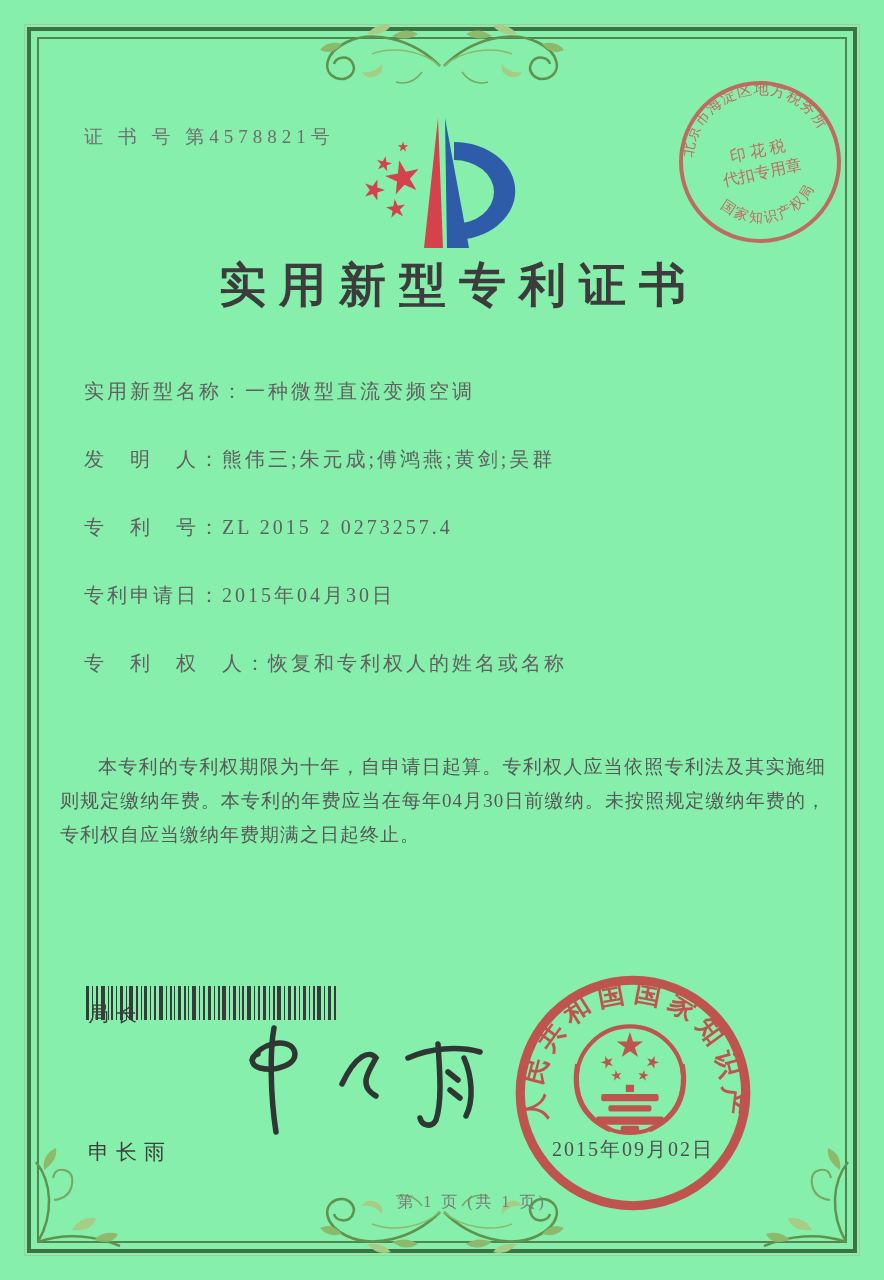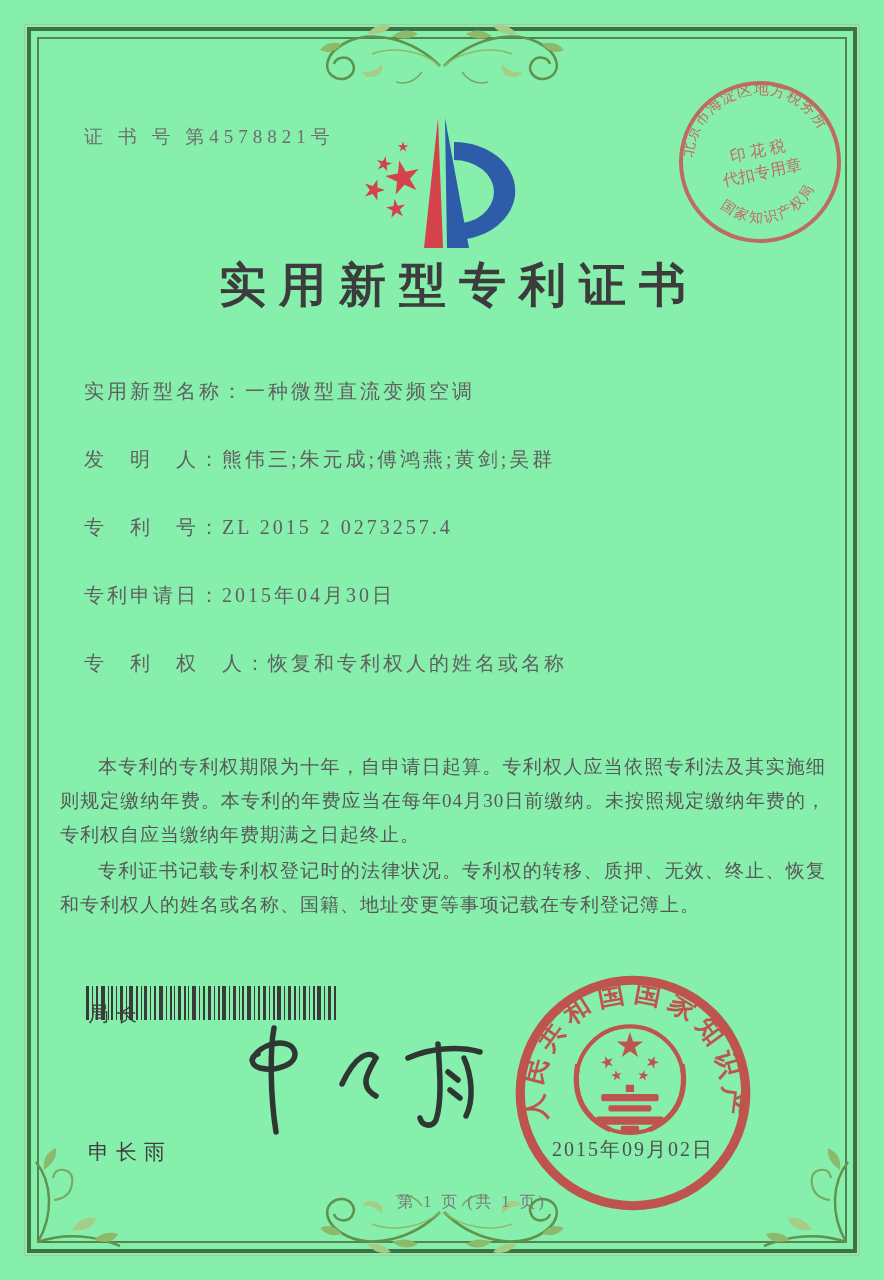--- a/index.html
+++ b/index.html
@@ -139,21 +139,20 @@
     <div class="field-row">
       <span class="f-label">专利申请日：</span><span class="f-value">2015年04月30日</span>
     </div>
     <div class="field-row">
       <span class="f-label">专　利　权　人：</span><span class="f-value">恢复和专利权人的姓名或名称</span>
     </div>
   </div>
 
   <div class="paragraphs">
     <p>本专利的专利权期限为十年，自申请日起算。专利权人应当依照专利法及其实施细则规定缴纳年费。本专利的年费应当在每年04月30日前缴纳。未按照规定缴纳年费的，专利权自应当缴纳年费期满之日起终止。</p>
-    <p>专利证书记载专利权登记时的法律状况。专利权的转移、质押、无效、终止、恢复和专利权人的姓名或名称、国籍、地址变更等事项记载在专利登记簿上。</p>
   </div>
 
   <svg class="barcode" viewBox="0 0 258 34" preserveAspectRatio="none">
     <g fill="#3a3a3a">
       <rect x="2" width="3" height="34"></rect>
         <rect x="8" width="1" height="34"></rect>
         <rect x="12" width="2" height="34"></rect>
       <rect x="17" width="4" height="34"></rect>
         <rect x="24" width="1" height="34"></rect>
         <rect x="27" width="2" height="34"></rect>

